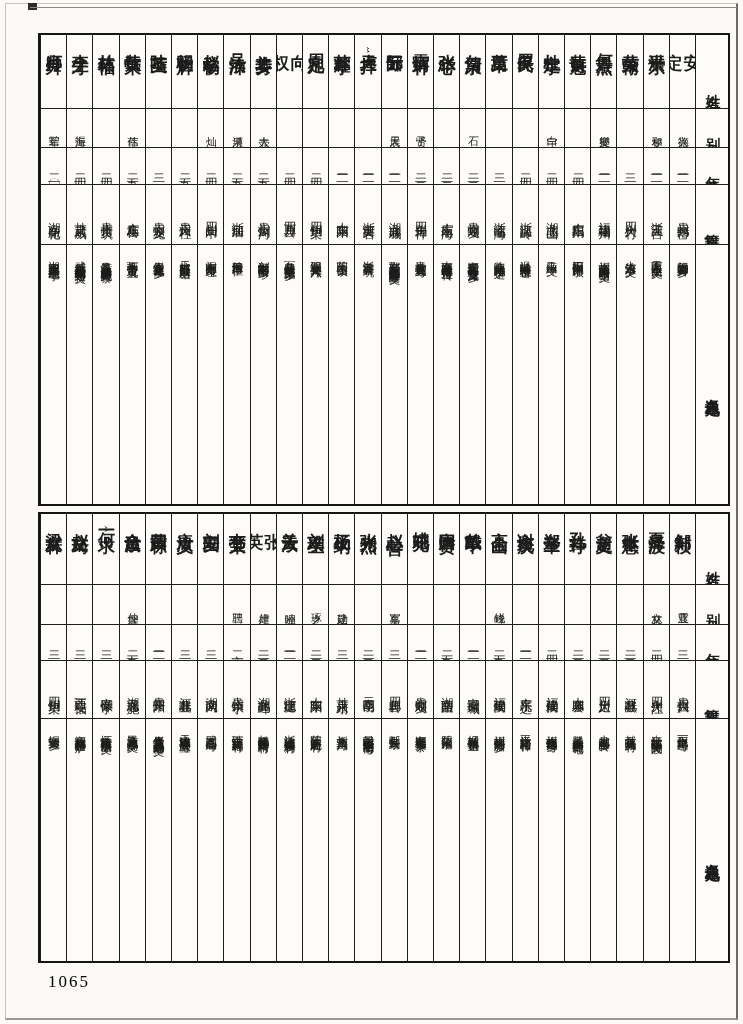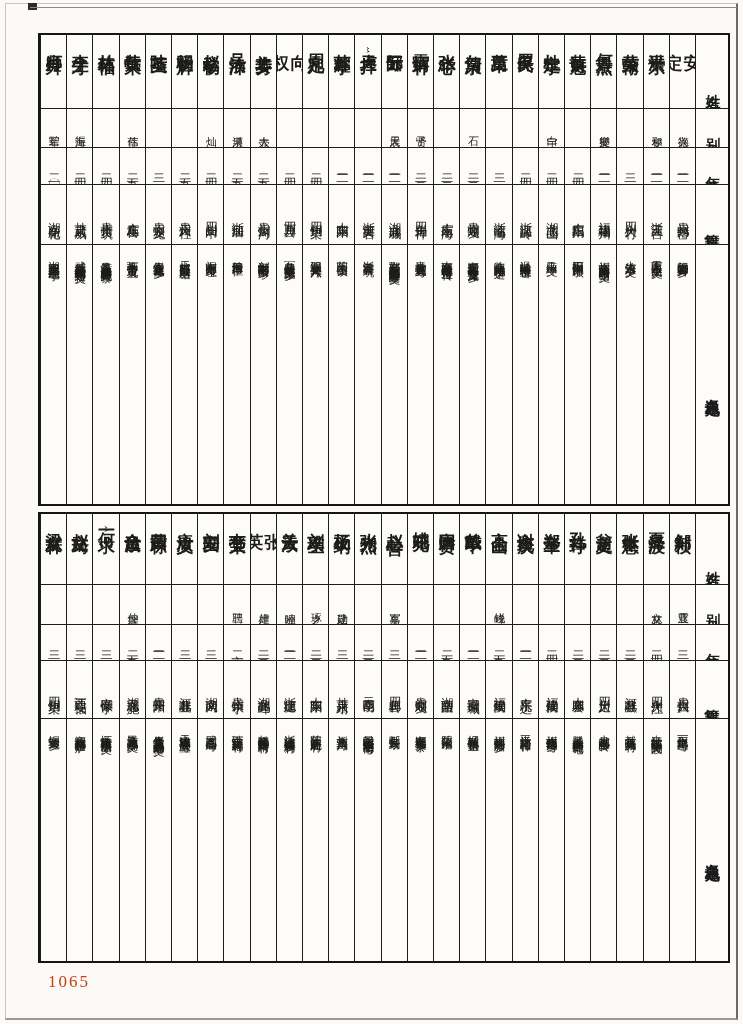--- a/index.html
+++ b/index.html
@@ -43,21 +43,21 @@
 
   .header-col .vtext{font-weight:bold;font-size:15px;}
   .h-name  {letter-spacing:24px;margin-bottom:-24px;}
   .h-alias {letter-spacing:7px;margin-bottom:-7px;}
   .h-age   {letter-spacing:5px;margin-bottom:-5px;}
   .h-origin{letter-spacing:17px;margin-bottom:-17px;}
   .h-address{letter-spacing:26px;margin-bottom:-26px;}
   .header-col .c-name{align-items:center;padding-top:0;}
   .header-col .c-address{align-items:center;padding-top:0;}
 
-  .page-number{position:absolute;left:48px;top:972px;font-size:17px;color:#c2410c;
+  .page-number{position:absolute;left:48px;top:972px;font-size:17px;color:#000000;
     font-family:"Liberation Serif","DejaVu Serif",serif;letter-spacing:2px;}
 </style>
 </head>
 <body>
 
 <div class="page-edge"></div>
 <div class="top-tick"></div>
 <div class="top-line"></div>
 
 <div class="tbl tbl-top">

